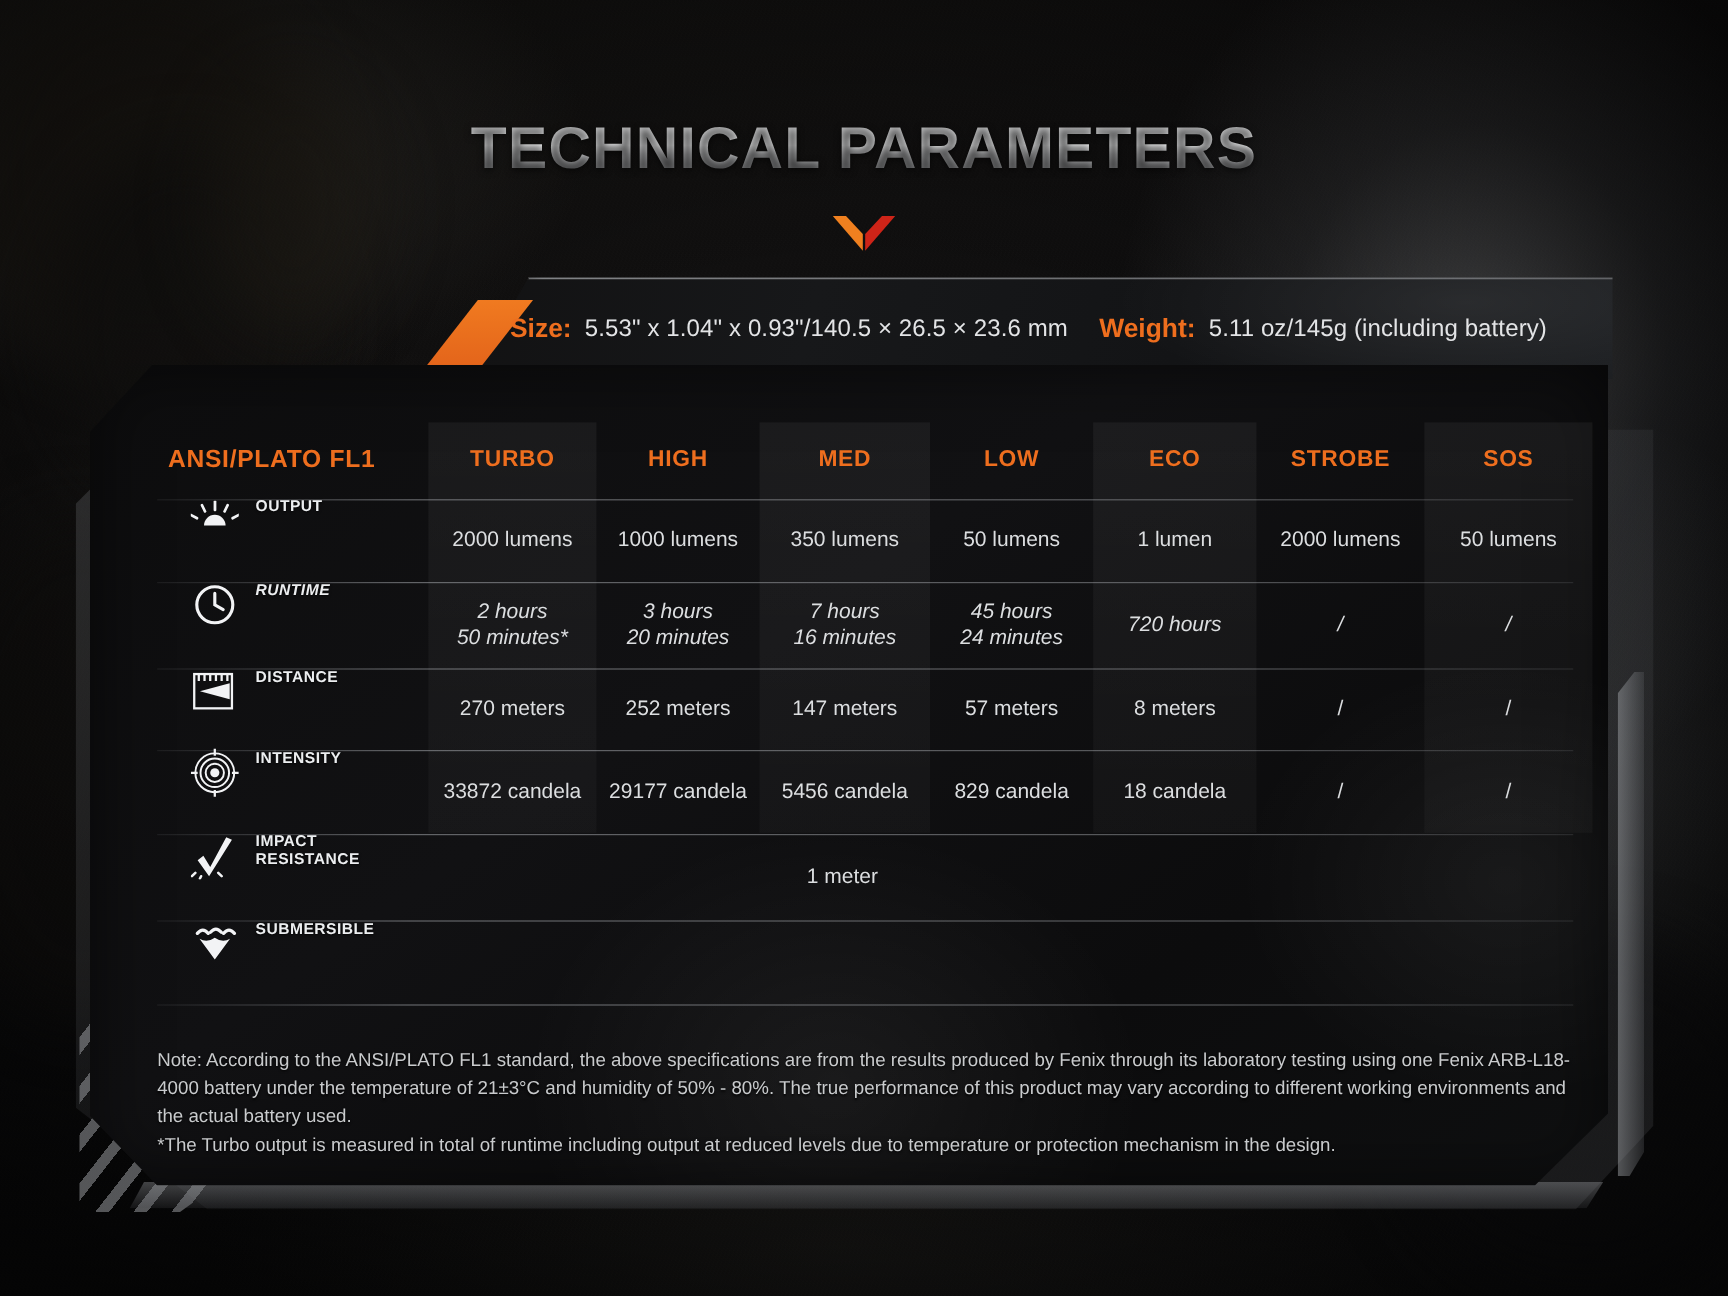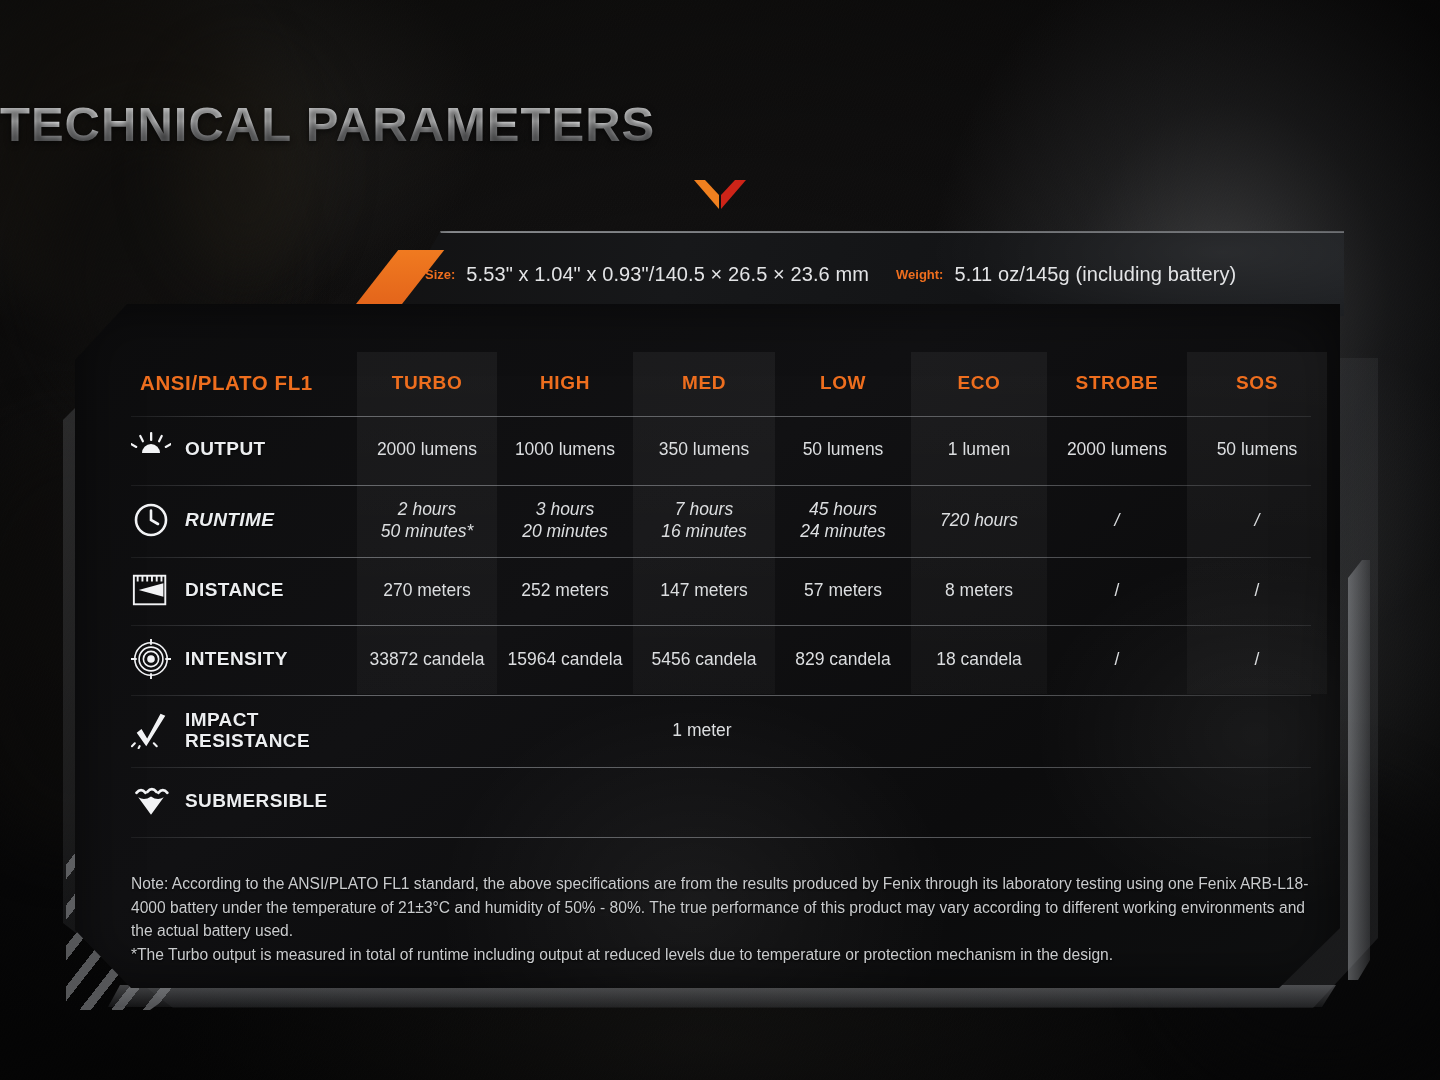--- a/index.html
+++ b/index.html
@@ -39,21 +39,21 @@
     background-image:
       repeating-linear-gradient(37deg, rgba(255,255,255,0.012) 0 1px, rgba(0,0,0,0.012) 1px 2px),
       repeating-linear-gradient(112deg, rgba(255,255,255,0.010) 0 1px, rgba(0,0,0,0.010) 1px 3px);
   }
   .vignette {
     position:absolute; inset:0; pointer-events:none;
     background:radial-gradient(ellipse 1000px 720px at 720px 520px, rgba(0,0,0,0) 40%, rgba(0,0,0,0.55) 100%);
   }
 
   
-  .title-wrap { position:absolute; top:96px; left:0; width:1440px; }
+  .title-wrap { position:absolute; top:96px; left:0; width:1440px; text-align:center; }
   .title {
     font-size:49px; font-weight:bold; letter-spacing:1.0px;
     background:linear-gradient(180deg,#8e8e90 0%,#d9dadb 26%,#f2f3f4 45%,#b9babc 58%,#78797b 80%,#9fa0a2 100%);
     -webkit-background-clip:text; background-clip:text;
     color:transparent; -webkit-text-fill-color:transparent;
     text-shadow:0 2px 6px rgba(0,0,0,.6);
     display:inline-block;
   }
   .chev { position:absolute; top:178px; left:0; width:1440px; text-align:center; }
   .chev svg { display:inline-block; }
@@ -100,24 +100,24 @@
     position:absolute; left:392px; top:231px; width:952px; height:2px;
     background:linear-gradient(90deg, rgba(120,122,126,0) 0, rgba(165,168,172,0.75) 60px, rgba(150,153,158,0.55) 100%);
     clip-path:polygon(48px 0, 952px 0, 952px 2px, 49px 2px);
   }
   .accent-slash {
     position:absolute; left:374px; top:250px; width:46px; height:62px;
     background:linear-gradient(180deg,#F07A20,#E2621A);
     transform:skewX(-38deg);
   }
   .sw-line { position:absolute; top:232px; height:84px; display:flex; align-items:center; }
-  .sw-label { color:#EE6E1E; font-weight:bold; font-size:13px; }
+  .sw-label { color:#EE6E1E; font-weight:bold; font-size:22px; }
   .sw-value { color:#e3e4e6; font-size:20px; margin-left:11px; letter-spacing:.1px; }
   #sizeLine   { left:425px; }
-  #weightLine { left:896px; }
+  #weightLine { left:916px; }
 
   
   .panel-main {
     position:absolute; left:75px; top:304px; width:1265px; height:684px;
     background:
       radial-gradient(ellipse 360px 300px at 620px 600px, rgba(255,255,255,0.055), rgba(0,0,0,0) 72%),
       radial-gradient(ellipse 320px 260px at 1180px 430px, rgba(255,255,255,0.05), rgba(0,0,0,0) 70%),
       linear-gradient(145deg,#0d0d0e 0%, #111113 40%, #0c0c0d 72%, #0f1011 100%);
     clip-path:polygon(52px 0, 1265px 0, 1265px 624px, 1204px 684px, 56px 684px, 0 626px, 0 56px);
     box-shadow:inset 0 0 60px rgba(0,0,0,.6);
@@ -132,23 +132,23 @@
   
   .table { position:absolute; left:75px; top:304px; width:1265px; height:684px; }
 
   .row { position:absolute; left:0; width:1265px; display:flex; }
   .cell {
     display:flex; align-items:center; justify-content:center;
     text-align:center; color:#dcdee0; font-size:17.5px; line-height:1.28;
   }
   .cell.two { flex-direction:column; }
   .label-cell {
-    display:flex; align-items:center; gap:14px;
-    padding-left:56px; color:#eceef0;
-    font-size:19px; font-weight:bold; letter-spacing:.4px;
+    display:flex; gap:14px;
+    padding-left:84px; color:#eceef0;
+    font-size:13px; font-weight:bold; letter-spacing:.4px;
   }
   .label-cell .txt { text-shadow:0 1px 2px rgba(0,0,0,.8); }
   .label-cell .txt.two-line { line-height:1.12; }
 
   
   .colshade { position:absolute; top:0; pointer-events:none; }
 
   .hdr-row { top:48px; height:62px; }
   .hdr {
     display:flex; align-items:center; justify-content:center;
@@ -355,21 +355,21 @@
           <path d="M21 0 V6 M21 36 V42 M0 21 H6 M36 21 H42"></path>
         </g>
       </svg>
           </div>
           <span class="txt">INTENSITY</span>
         </div>
         <div class="cell" style="position: absolute; left: 282px; width: 140px; height: 70px;">
           <span>33872 candela</span>
         </div>
         <div class="cell" style="position: absolute; left: 422px; width: 136px; height: 70px;">
-          <span>15964 candela</span>
+          <span>29177 candela</span>
         </div>
         <div class="cell" style="position: absolute; left: 558px; width: 142px; height: 70px;">
           <span>5456 candela</span>
         </div>
         <div class="cell" style="position: absolute; left: 700px; width: 136px; height: 70px;">
           <span>829 candela</span>
         </div>
         <div class="cell" style="position: absolute; left: 836px; width: 136px; height: 70px;">
           <span>18 candela</span>
         </div>

